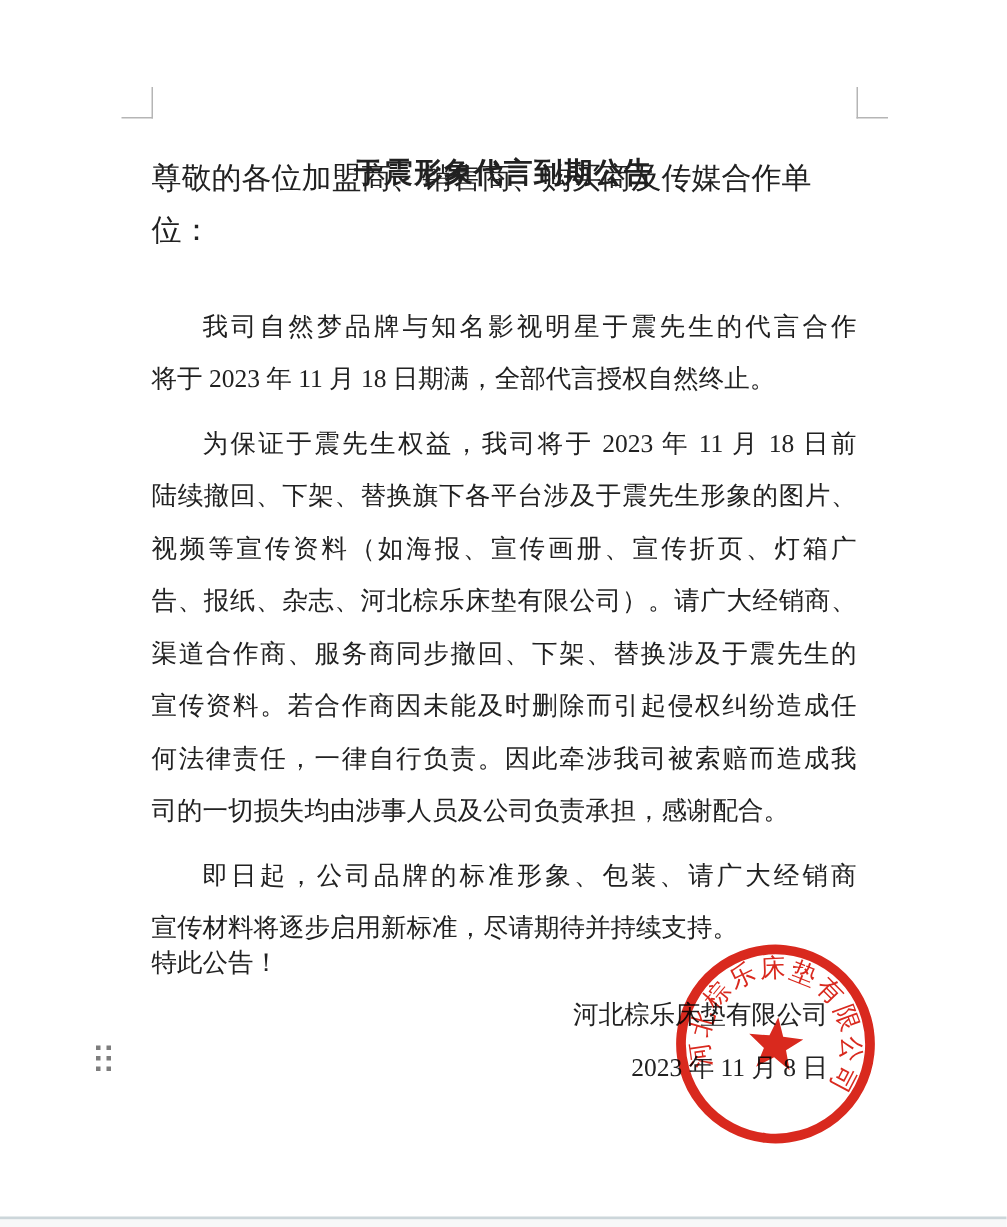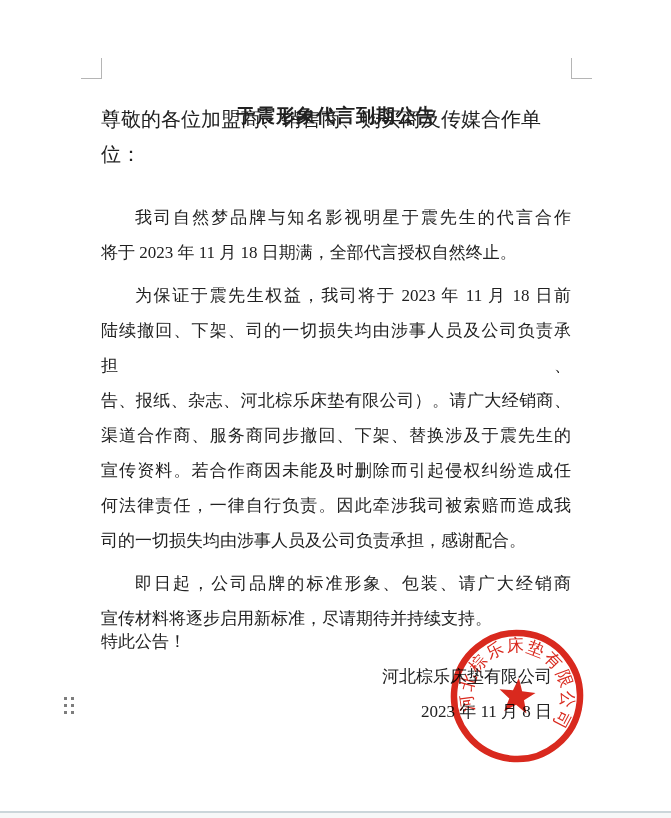--- a/index.html
+++ b/index.html
@@ -61,21 +61,22 @@
 
   <div class="salutation">尊敬的各位加盟商、销售商、购买商及传媒合作单位：</div>
 
   <div class="body-blocks" id="paragraphs">
       <div class="para indent">
         <div class="line">我司自然梦品牌与知名影视明星于震先生的代言合作</div>
         <div class="line last">将于 2023 年 11 月 18 日期满，全部代言授权自然终止。</div>
       </div>
       <div class="para indent">
         <div class="line">为保证于震先生权益，我司将于 2023 年 11 月 18 日前</div>
-        <div class="line">陆续撤回、下架、司的一切损失均由涉事人员及公司负责承担、</div>
+        <div class="line">陆续撤回、下架、替换旗下各平台涉及于震先生形象的图片、</div>
+        <div class="line">视频等宣传资料（如海报、宣传画册、宣传折页、灯箱广</div>
         <div class="line">告、报纸、杂志、河北棕乐床垫有限公司）。请广大经销商、</div>
         <div class="line">渠道合作商、服务商同步撤回、下架、替换涉及于震先生的</div>
         <div class="line">宣传资料。若合作商因未能及时删除而引起侵权纠纷造成任</div>
         <div class="line">何法律责任，一律自行负责。因此牵涉我司被索赔而造成我</div>
         <div class="line last">司的一切损失均由涉事人员及公司负责承担，感谢配合。</div>
       </div>
       <div class="para indent">
         <div class="line">即日起，公司品牌的标准形象、包装、请广大经销商</div>
         <div class="line last">宣传材料将逐步启用新标准，尽请期待并持续支持。</div>
       </div>

